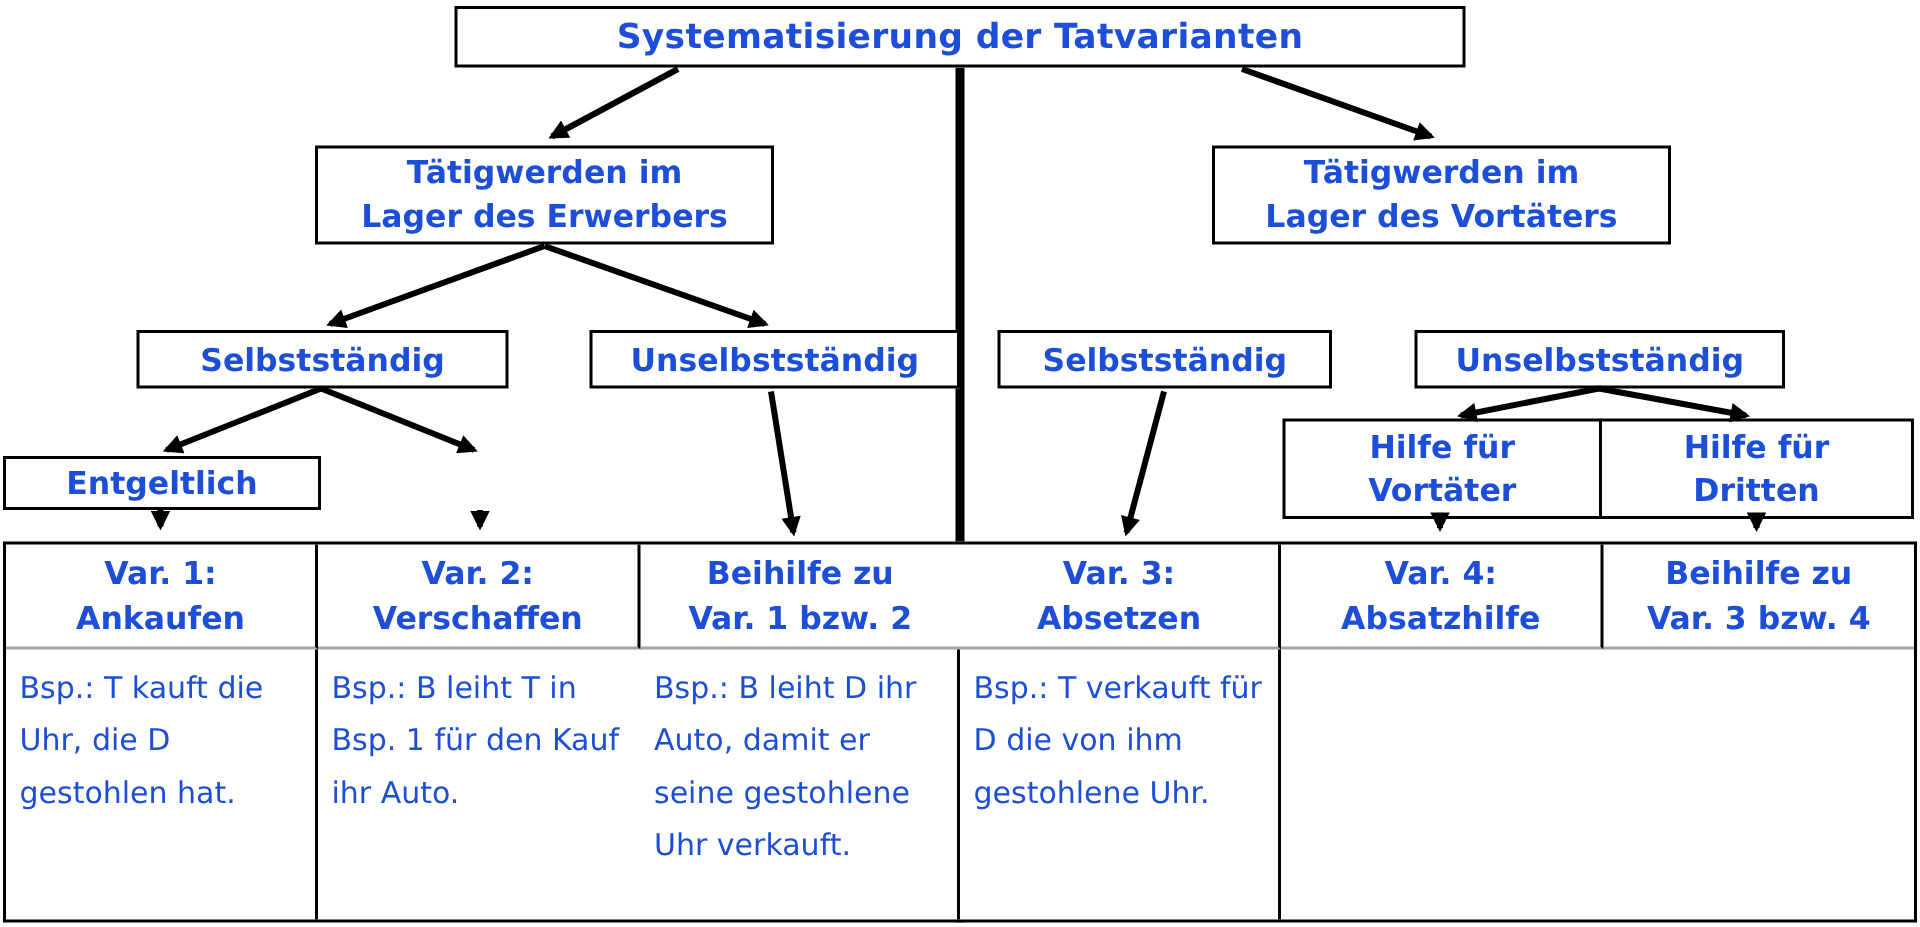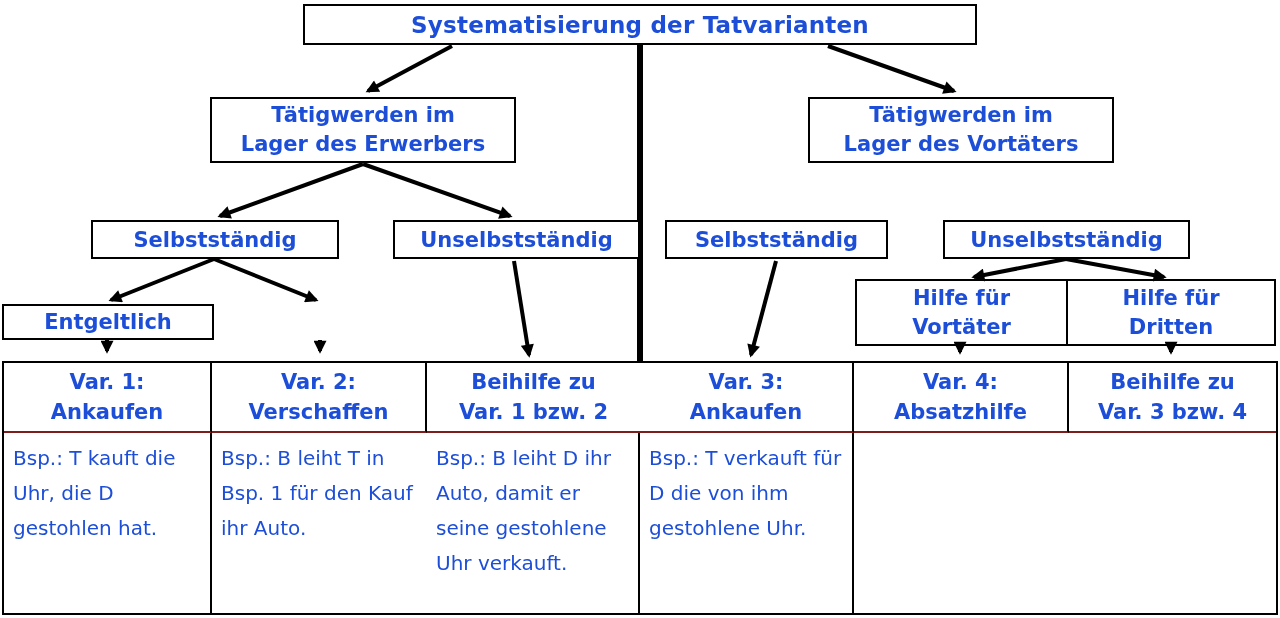--- a/index.html
+++ b/index.html
@@ -18,21 +18,21 @@
   .lvl4{font-size:21px;}
   .lvl4b{font-size:21px;line-height:29px;}
   .center-line{position:absolute;left:637px;top:45px;width:6px;height:570px;background:#000;}
   .main-table{
     position:absolute;left:2px;top:361px;width:1272px;height:250px;box-sizing:content-box;
     border:2px solid #000;display:grid;
     grid-template-columns:208px 215px 213px 214px 215px 207px;
     grid-template-rows:70px 180px;background:#fff;
   }
   .vcell{
-    box-sizing:border-box;border-right:2px solid #000;border-bottom:2px solid #7f1d1d;
+    box-sizing:border-box;border-right:2px solid #000;border-bottom:2px solid #a3a3a3;
     display:flex;align-items:center;justify-content:center;text-align:center;
     font-weight:bold;font-size:21px;line-height:30px;white-space:pre-line;
   }
   .vcell.nor{border-right:none;}
   .ecell{
     box-sizing:border-box;border-right:2px solid #000;
     font-size:20px;line-height:35px;padding:8px 5px 0 9px;text-align:left;
   }
   .ecell.nor{border-right:none;}
   .ecell b{font-weight:normal;}
@@ -66,21 +66,21 @@
 Dritten</div>
 
   <div class="main-table">
     <div class="vcell">Var. 1:
 Ankaufen</div>
     <div class="vcell">Var. 2:
 Verschaffen</div>
     <div class="vcell nor">Beihilfe zu
 Var. 1 bzw. 2</div>
     <div class="vcell">Var. 3:
-Ankaufen</div>
+Absetzen</div>
     <div class="vcell">Var. 4:
 Absatzhilfe</div>
     <div class="vcell nor" style="border-right:none">Beihilfe zu
 Var. 3 bzw. 4</div>
 
     <div class="ecell">
       <b>Bsp.:</b>
       <span>T kauft die Uhr, die D gestohlen hat.</span>
     </div>
     <div class="ecell nor">

